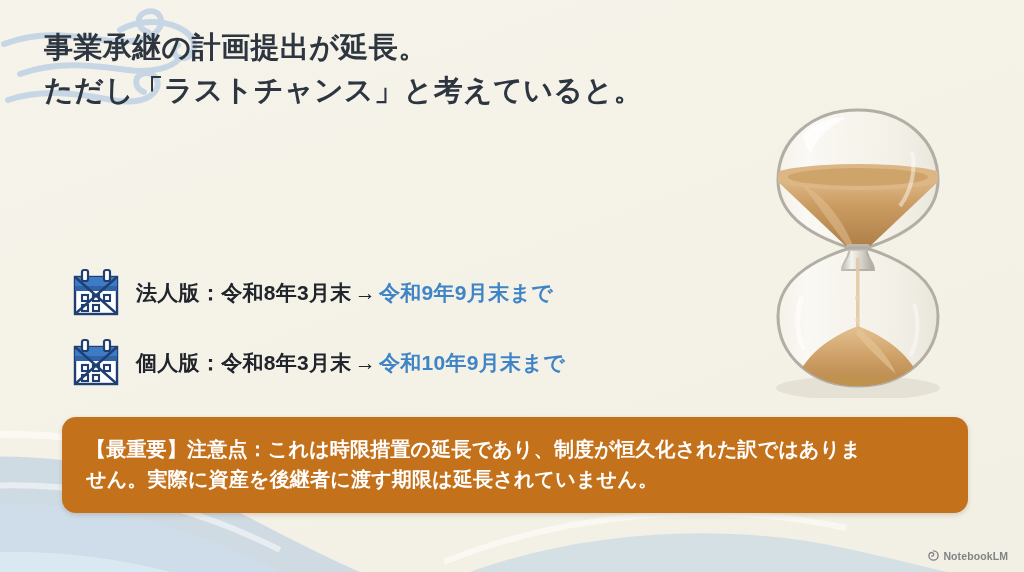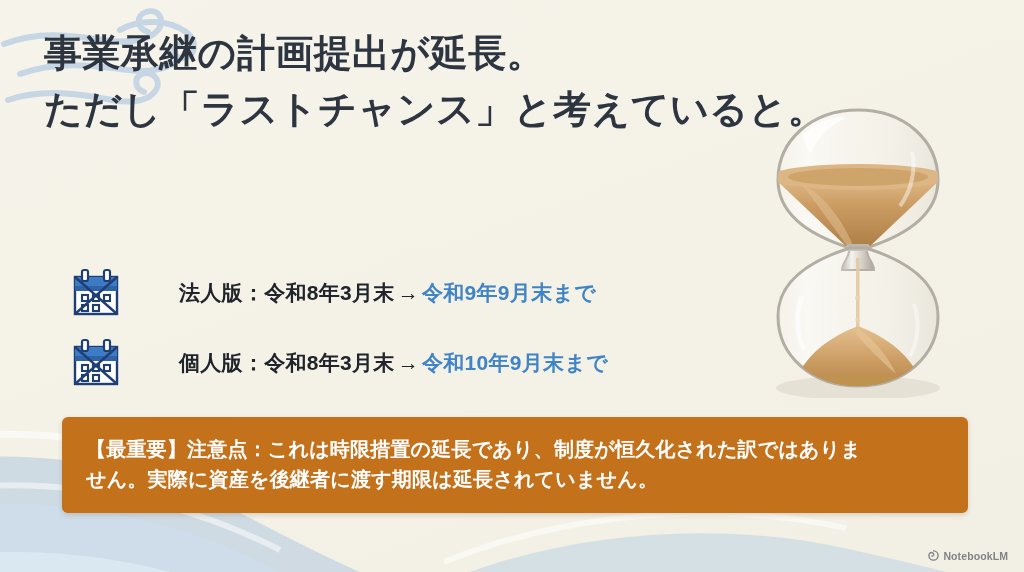--- a/index.html
+++ b/index.html
@@ -35,21 +35,21 @@
   .swirl-r { right: 20px; top: 290px; width: 215px; height: 130px; }
 
   
   .title-block {
     position: absolute;
     left: 44px;
     top: 26px;
     width: 760px;
   }
   .title-line {
-    font-size: 38px;
+    font-size: 29px;
     font-weight: 700;
     line-height: 1.47;
     color: #2d3540;
     letter-spacing: 0.4px;
     white-space: nowrap;
   }
 
   
   .lead-block {
     position: absolute;
@@ -82,21 +82,20 @@
     height: 50px;
     flex: 0 0 52px;
     margin-right: 14px;
   }
   .row-text {
     font-size: 21px;
     font-weight: 700;
     color: #20242b;
     letter-spacing: 0.3px;
     white-space: nowrap;
-    margin-left: 43px;
   }
   .row-text .accent {
     color: #3f84c6;
   }
   .row-text .arrow {
     color: #20242b;
     padding: 0 3px;
     font-weight: 500;
   }
 
@@ -110,21 +109,21 @@
   }
 
   
   .callout {
     position: absolute;
     left: 62px;
     top: 417px;
     width: 906px;
     padding: 17px 24px 18px 24px;
     background: #c4711c;
-    border-radius: 6px;
+    border-radius: 14px;
     box-shadow: 0 2px 5px rgba(90,55,12,0.18);
   }
   .callout-line {
     font-size: 20px;
     font-weight: 700;
     line-height: 1.52;
     color: #ffffff;
     letter-spacing: 0.2px;
     white-space: nowrap;
   }

